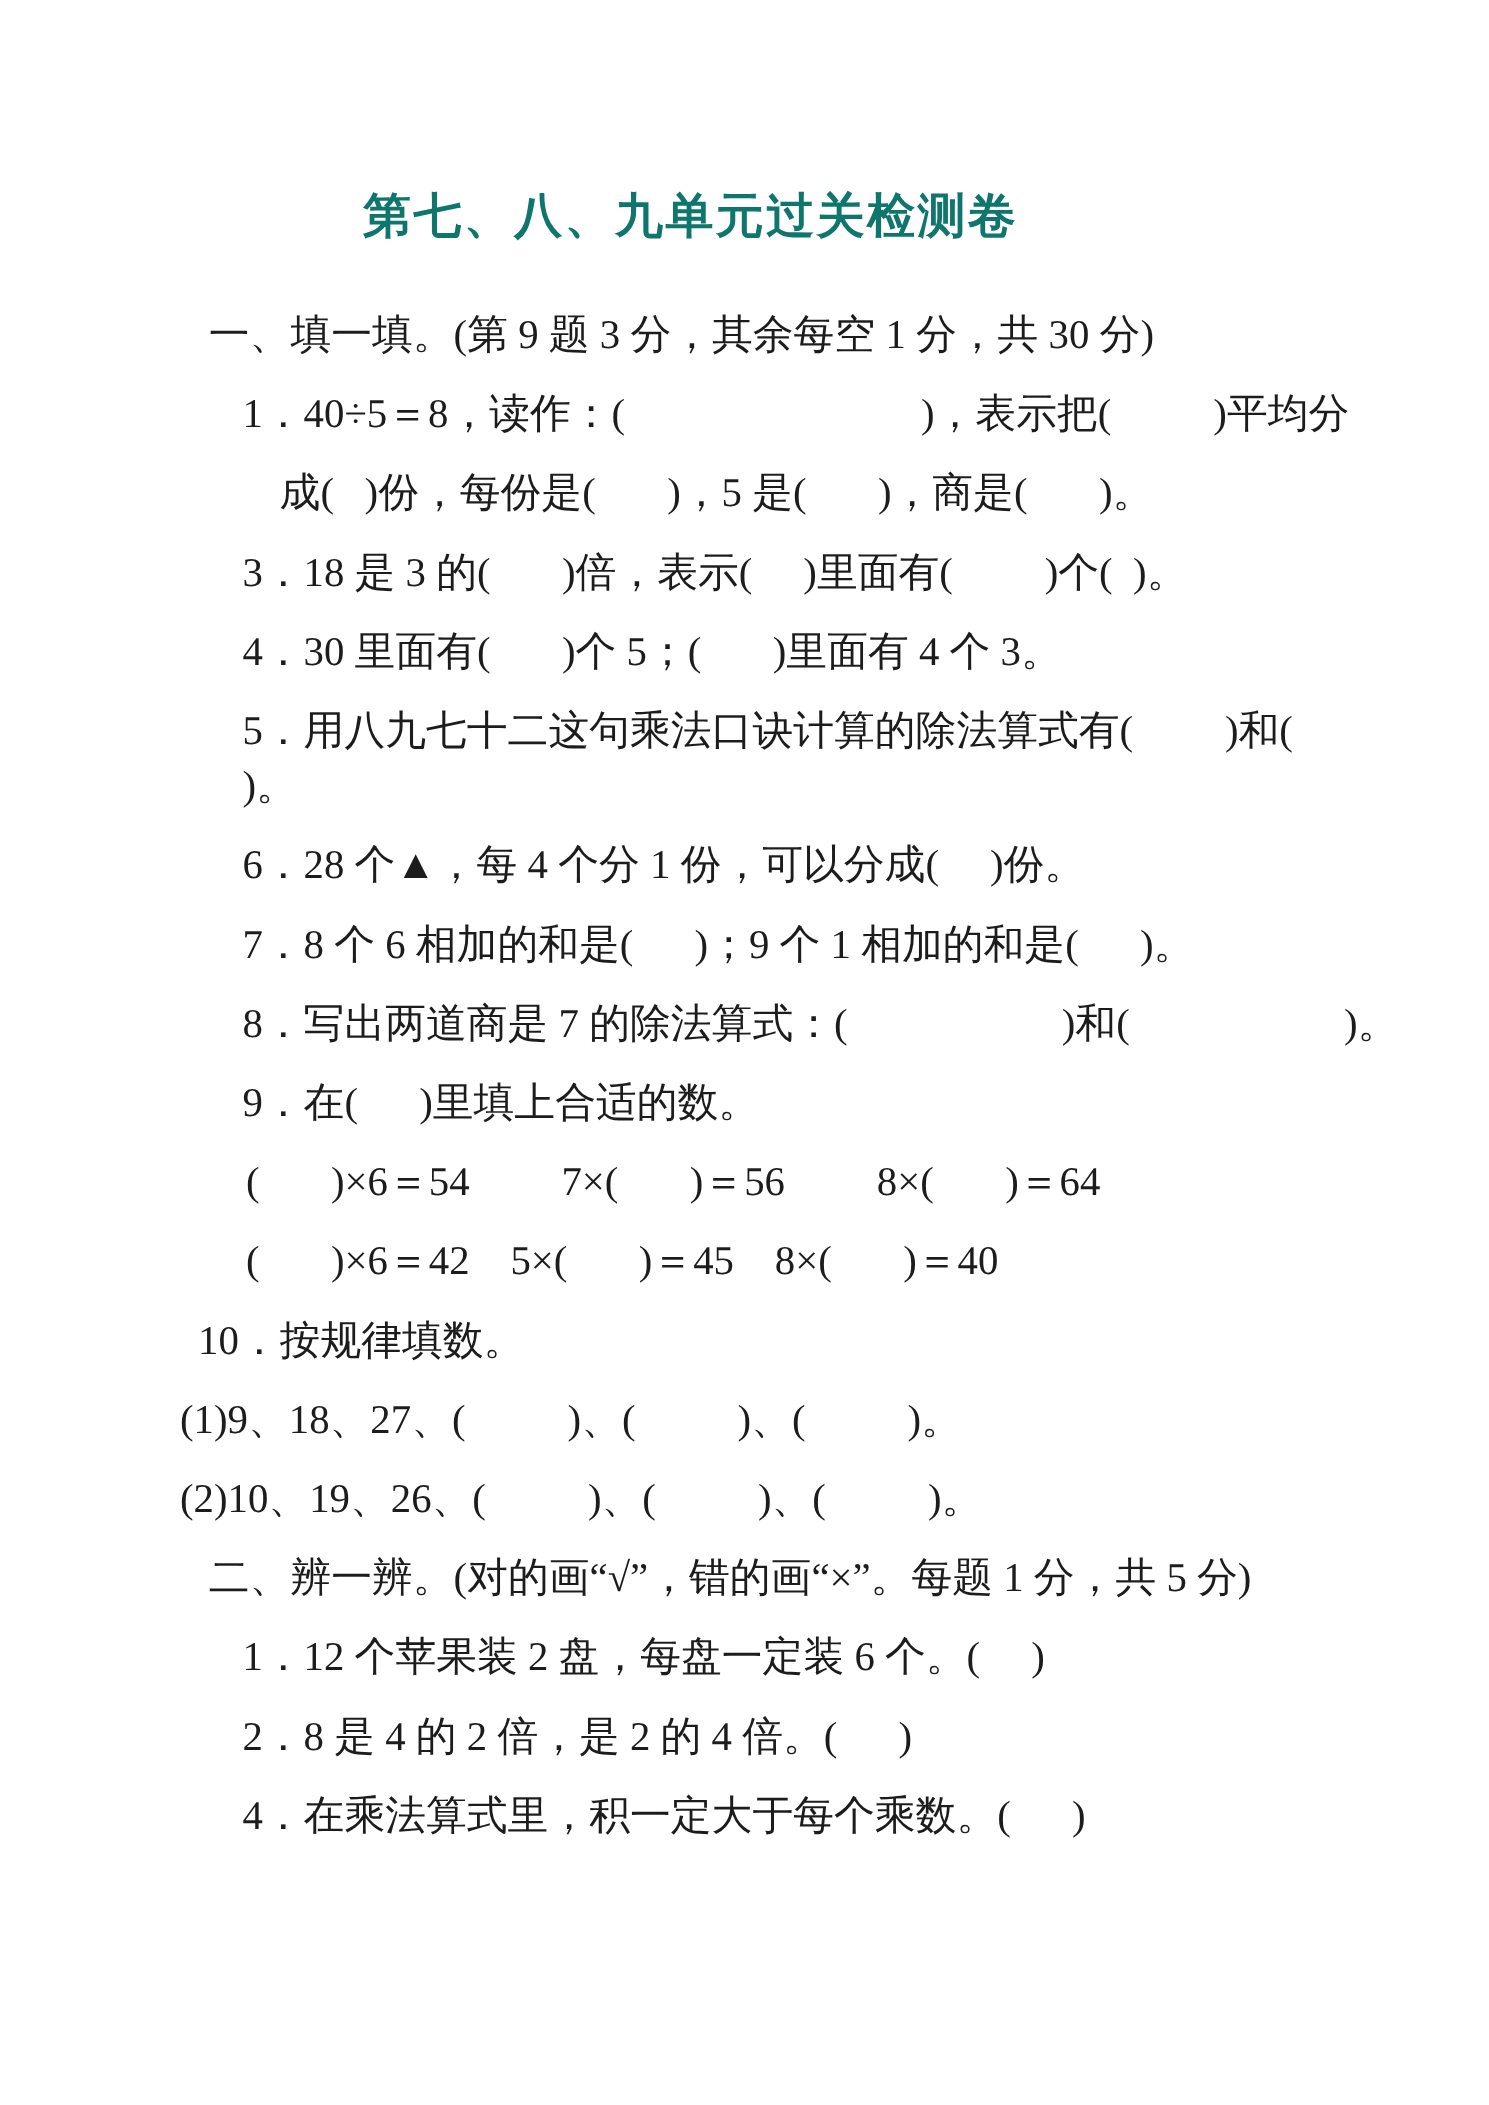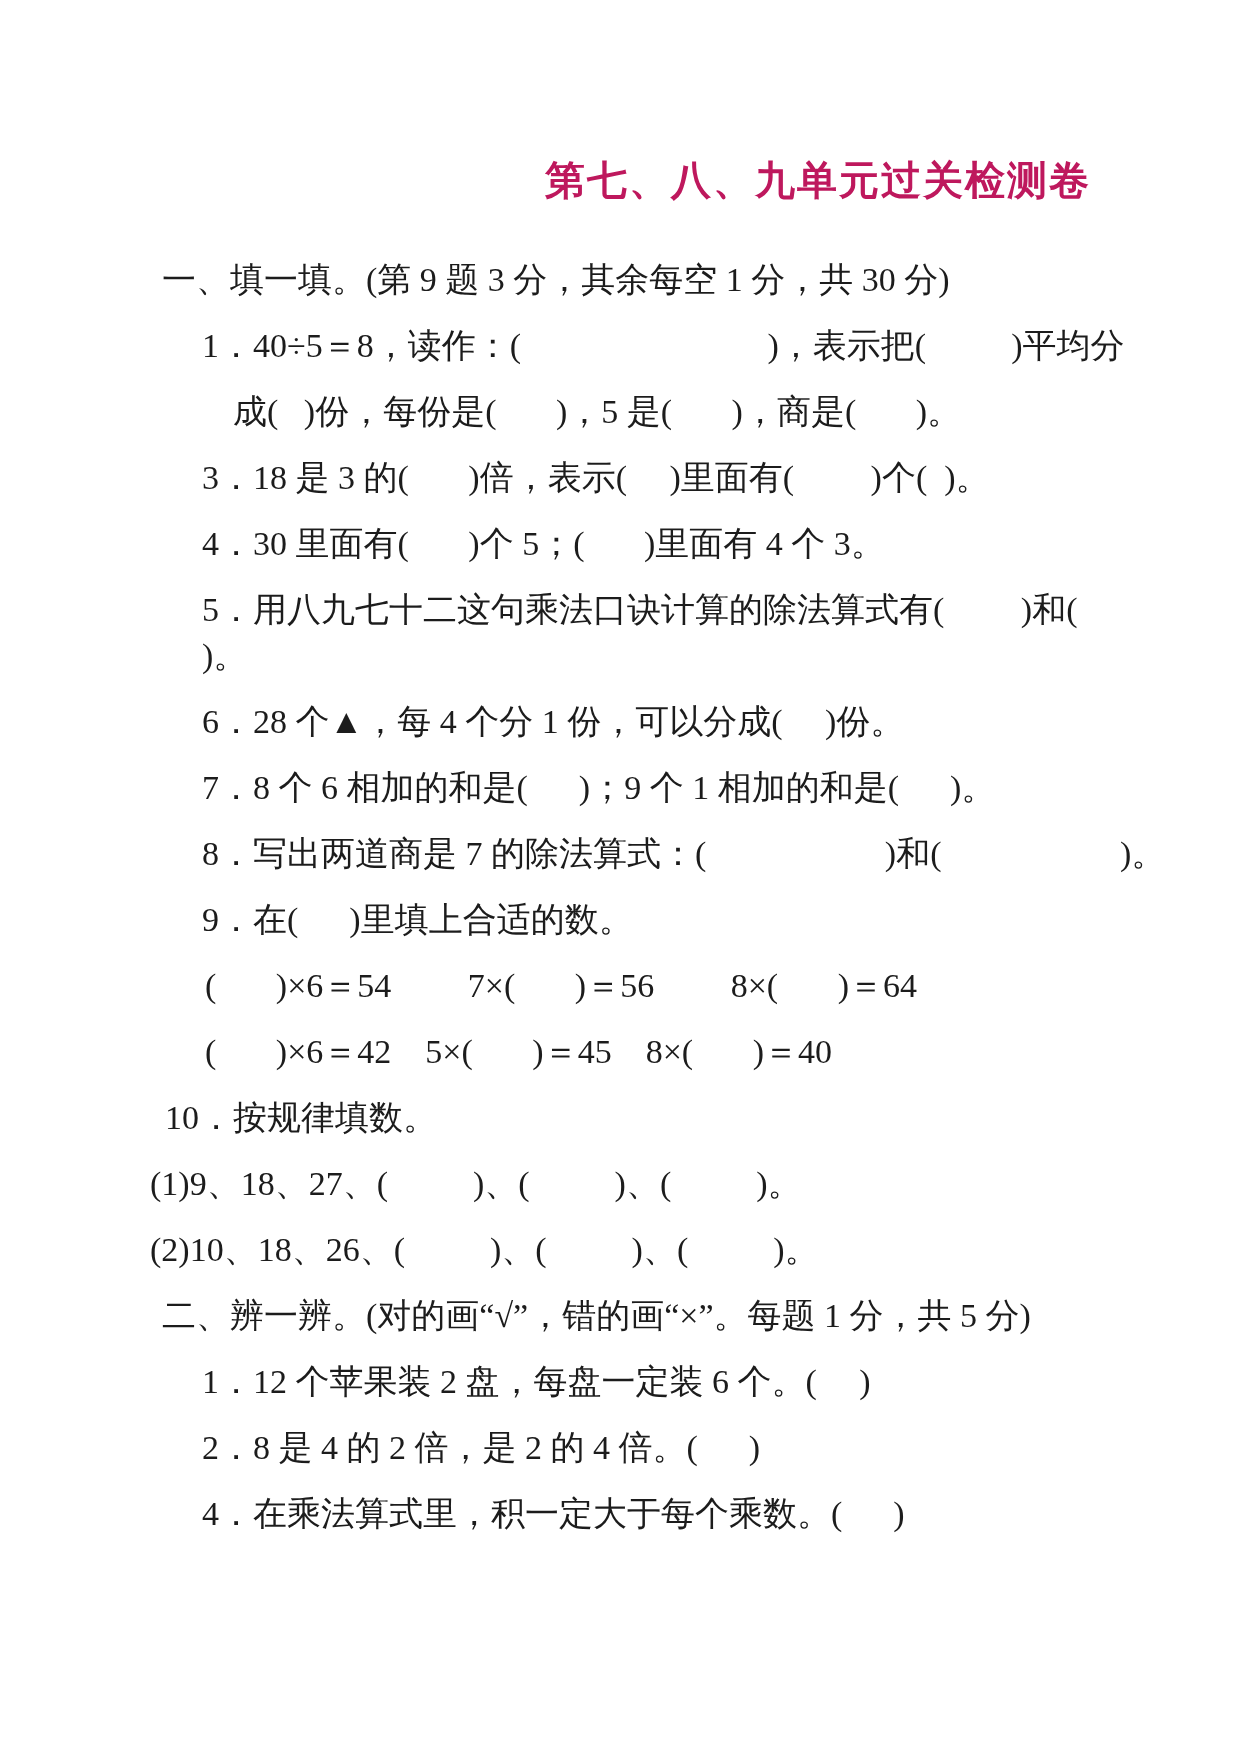--- a/index.html
+++ b/index.html
@@ -16,37 +16,37 @@
   }
   .page {
     box-sizing: border-box;
     width: 1241px;
     height: 1754px;
     padding: 0 60px 0 150px;
   }
   .title {
     margin: 157px 0 0 -90px;
     width: 1031px;
-    text-align: right;
+    text-align: center;
     font-family: "Liberation Sans", "DejaVu Sans", sans-serif;
     font-weight: bold;
     font-size: 40px;
     line-height: 46px;
-    color: #be185d;
+    color: #0f766e;
     letter-spacing: 2px;
   }
   .body-lines { margin-top: 54px; }
   .line {
     font-size: 34px;
     line-height: 46px;
     margin-bottom: 20px;
     white-space: pre-wrap;
   }
   
-  .line.sec  { margin-left: 12px; }   
+  .line.sec  { margin-left: 24px; }   
   .line.q    { margin-left: 52px; }   
   .line.q2   { margin-left: 15px; }   
   .line.cont { margin-left: 83px; }   
   .line.math { margin-left: 55px; }   
   .line.sub  { margin-left: 0; }      
 </style>
 </head>
 <body>
 
 <div class="page">
@@ -60,19 +60,19 @@
       <div class="line q">4．30 里面有(       )个 5；(       )里面有 4 个 3。</div>
       <div class="line q">5．用八九七十二这句乘法口诀计算的除法算式有(         )和(         )。</div>
       <div class="line q">6．28 个▲，每 4 个分 1 份，可以分成(     )份。</div>
       <div class="line q">7．8 个 6 相加的和是(      )；9 个 1 相加的和是(      )。</div>
       <div class="line q">8．写出两道商是 7 的除法算式：(                     )和(                     )。</div>
       <div class="line q">9．在(      )里填上合适的数。</div>
       <div class="line math">(       )×6＝54         7×(       )＝56         8×(       )＝64</div>
       <div class="line math">(       )×6＝42    5×(       )＝45    8×(       )＝40</div>
       <div class="line q2">10．按规律填数。</div>
       <div class="line sub">(1)9、18、27、(          )、(          )、(          )。</div>
-      <div class="line sub">(2)10、18、26、(          )、(          )、(          )。</div>
+      <div class="line sub">(2)10、19、26、(          )、(          )、(          )。</div>
       <div class="line sec">二、辨一辨。(对的画“√”，错的画“×”。每题 1 分，共 5 分)</div>
       <div class="line q">1．12 个苹果装 2 盘，每盘一定装 6 个。(     )</div>
       <div class="line q">2．8 是 4 的 2 倍，是 2 的 4 倍。(      )</div>
       <div class="line q">4．在乘法算式里，积一定大于每个乘数。(      )</div>
     </div>
 </div>
 
 </body></html>

